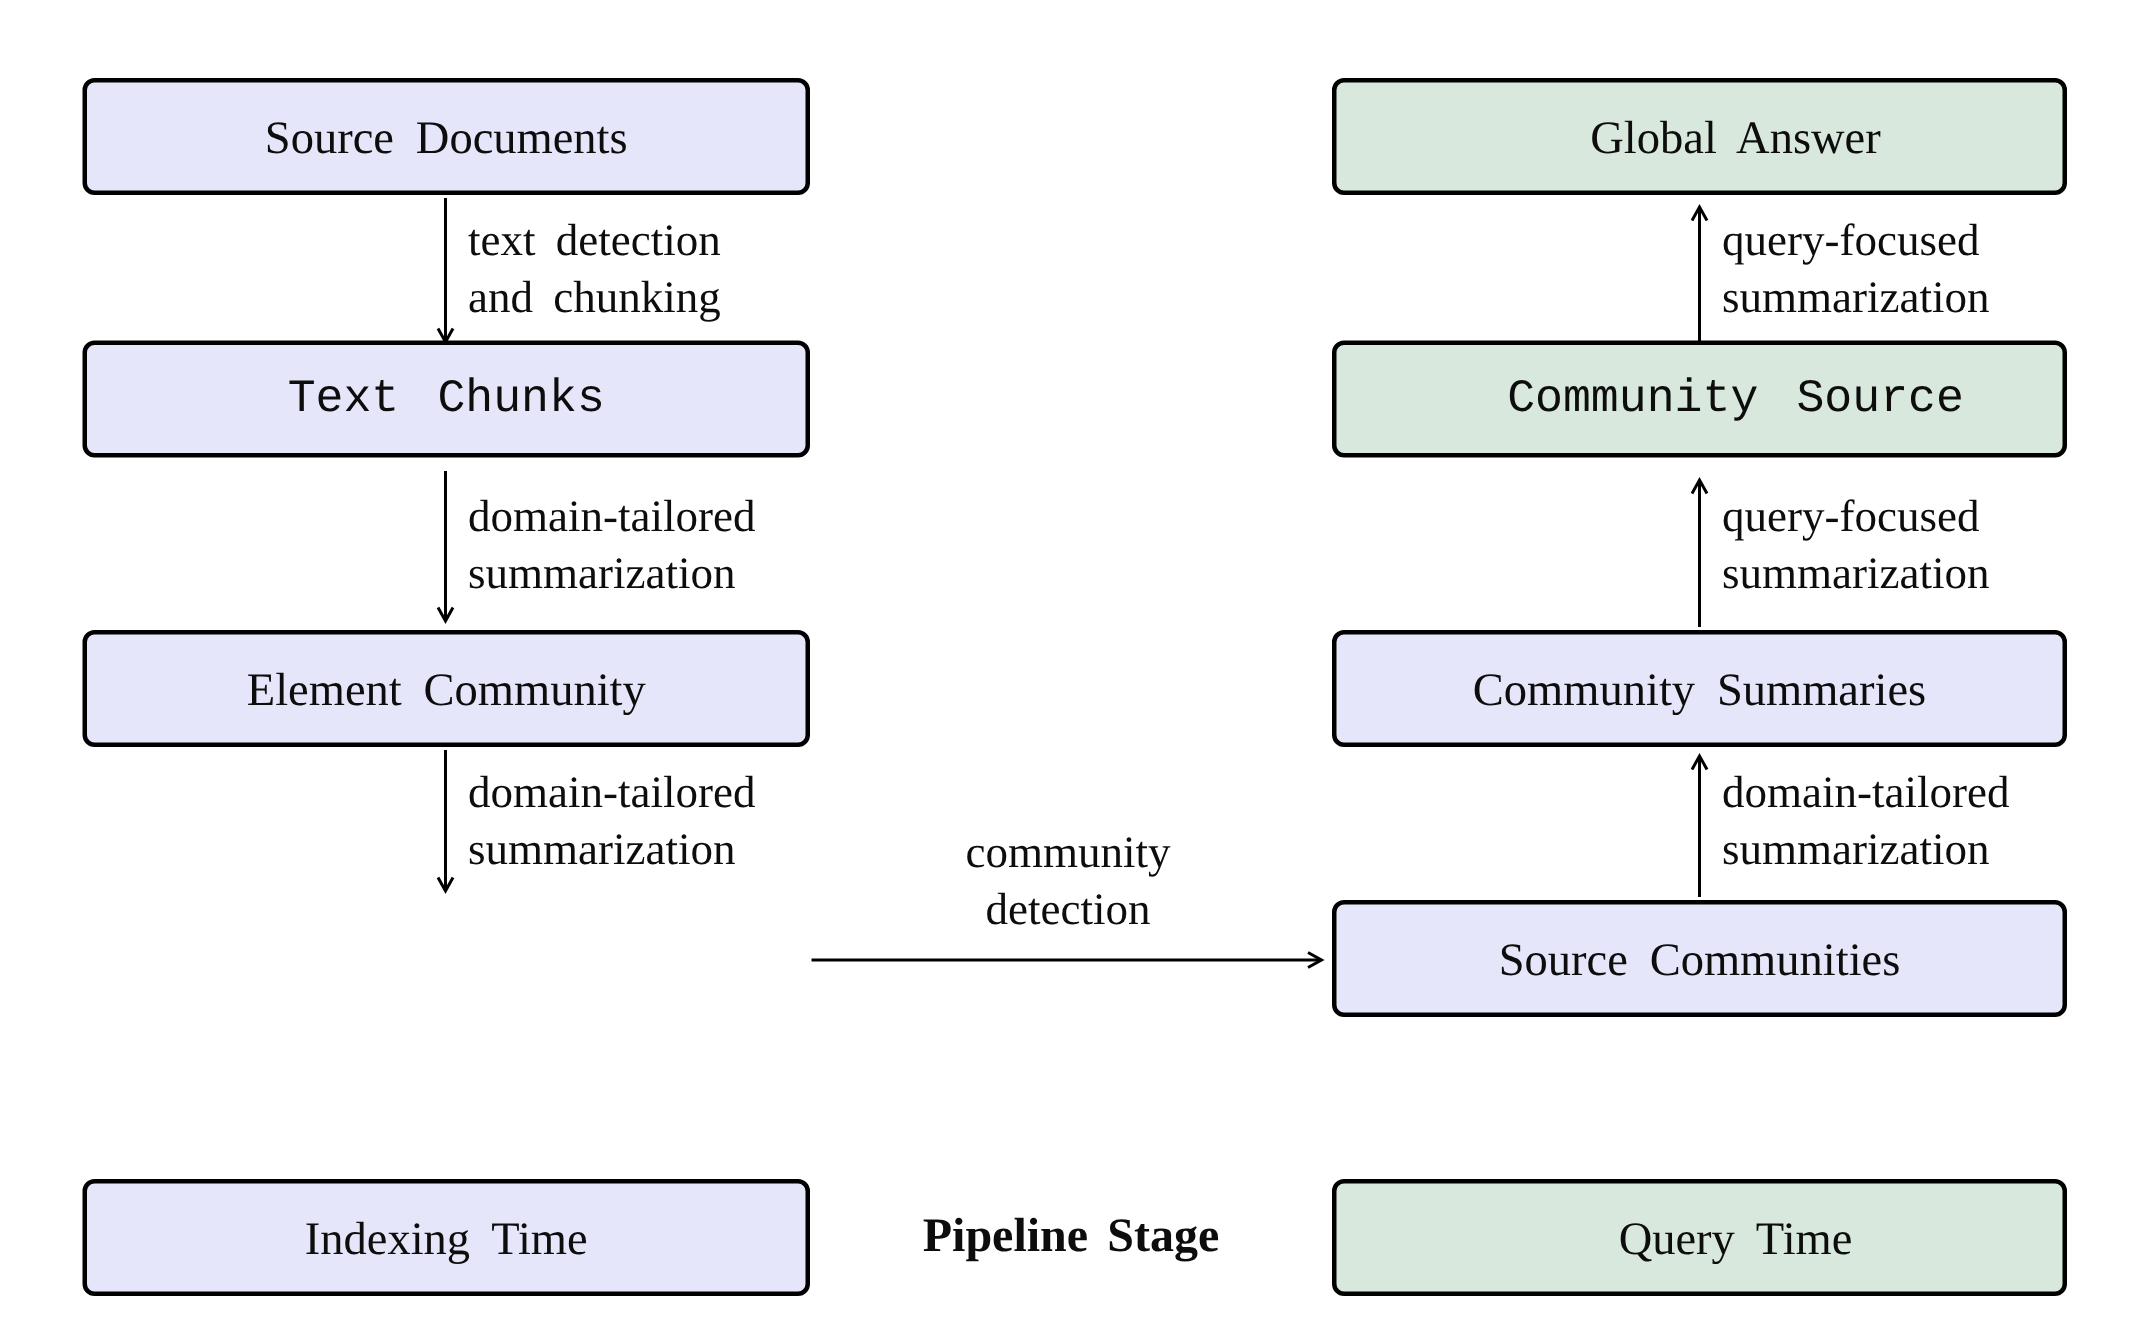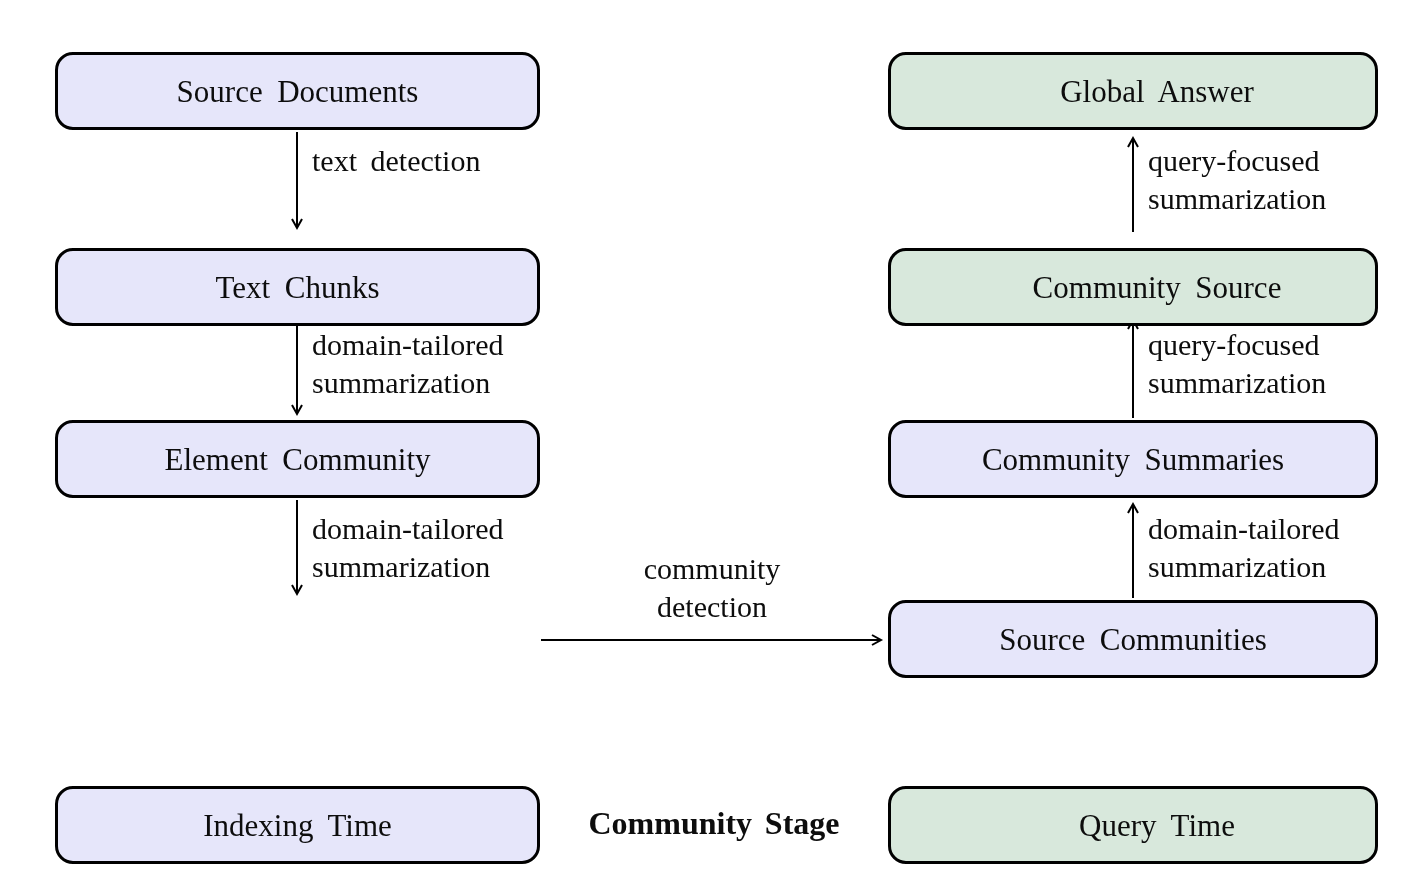--- a/index.html
+++ b/index.html
@@ -20,37 +20,37 @@
     position: absolute;
     left: 0;
     top: 0;
     width: 1426px;
     height: 894px;
   }
   .node {
     position: absolute;
     box-sizing: border-box;
     border: 3px solid #000000;
-    border-radius: 18px;
+    border-radius: 8px;
     display: flex;
     align-items: center;
     justify-content: center;
     font-size: 31px;
     word-spacing: 0.22em;
     line-height: 1;
     white-space: nowrap;
   }
   .fill-indexing { background: var(--indexing-fill, #e6e6fa); }
   .fill-query    { background: var(--query-fill, #d8e8dc); padding-left: 48px; }
 
   .col-left  { left: 55px;  width: 485px; height: 78px; }
   .col-right { left: 888px; width: 490px; height: 78px; }
 
   .row1 { top: 52px; }
-  .row2 { top: 248px; }
+  .row2 { top: 227px; font-family: Liberation Mono, monospace; }
   .row3 { top: 420px; }
   .row4 { top: 600px; }
   .row-legend { top: 786px; }
 
   .edge-label {
     position: absolute;
     font-size: 30px;
     word-spacing: 0.2em;
     line-height: 38px;
     white-space: nowrap;
@@ -99,20 +99,21 @@
   <div class="node fill-indexing col-left row2">Text Chunks</div>
   <div class="node fill-indexing col-left row3">Element Community</div>
 
   <div class="node fill-query col-right row1">Global Answer</div>
   <div class="node fill-query col-right row2">Community Source</div>
   <div class="node fill-indexing col-right row3">Community Summaries</div>
   <div class="node fill-indexing col-right row4">Source Communities</div>
 
   <div class="edge-label" style="left:312px; top:142px;">
     <span>text detection</span>
+    <span>and chunking</span>
   </div>
   <div class="edge-label" style="left:312px; top:326px;">
     <span>domain-tailored</span>
     <span>summarization</span>
   </div>
   <div class="edge-label" style="left:312px; top:510px;">
     <span>domain-tailored</span>
     <span>summarization</span>
   </div>
 
@@ -128,16 +129,16 @@
   <div class="edge-label" style="left:1148px; top:326px;">
     <span>query-focused</span>
     <span>summarization</span>
   </div>
   <div class="edge-label" style="left:1148px; top:142px;">
     <span>query-focused</span>
     <span>summarization</span>
   </div>
 
   <div class="node fill-indexing col-left row-legend legend-italic">Indexing Time</div>
-  <div class="pipeline-stage">Community Stage</div>
+  <div class="pipeline-stage">Pipeline Stage</div>
   <div class="node fill-query col-right row-legend legend-italic">Query Time</div>
 
 </div>
 
 </body></html>

